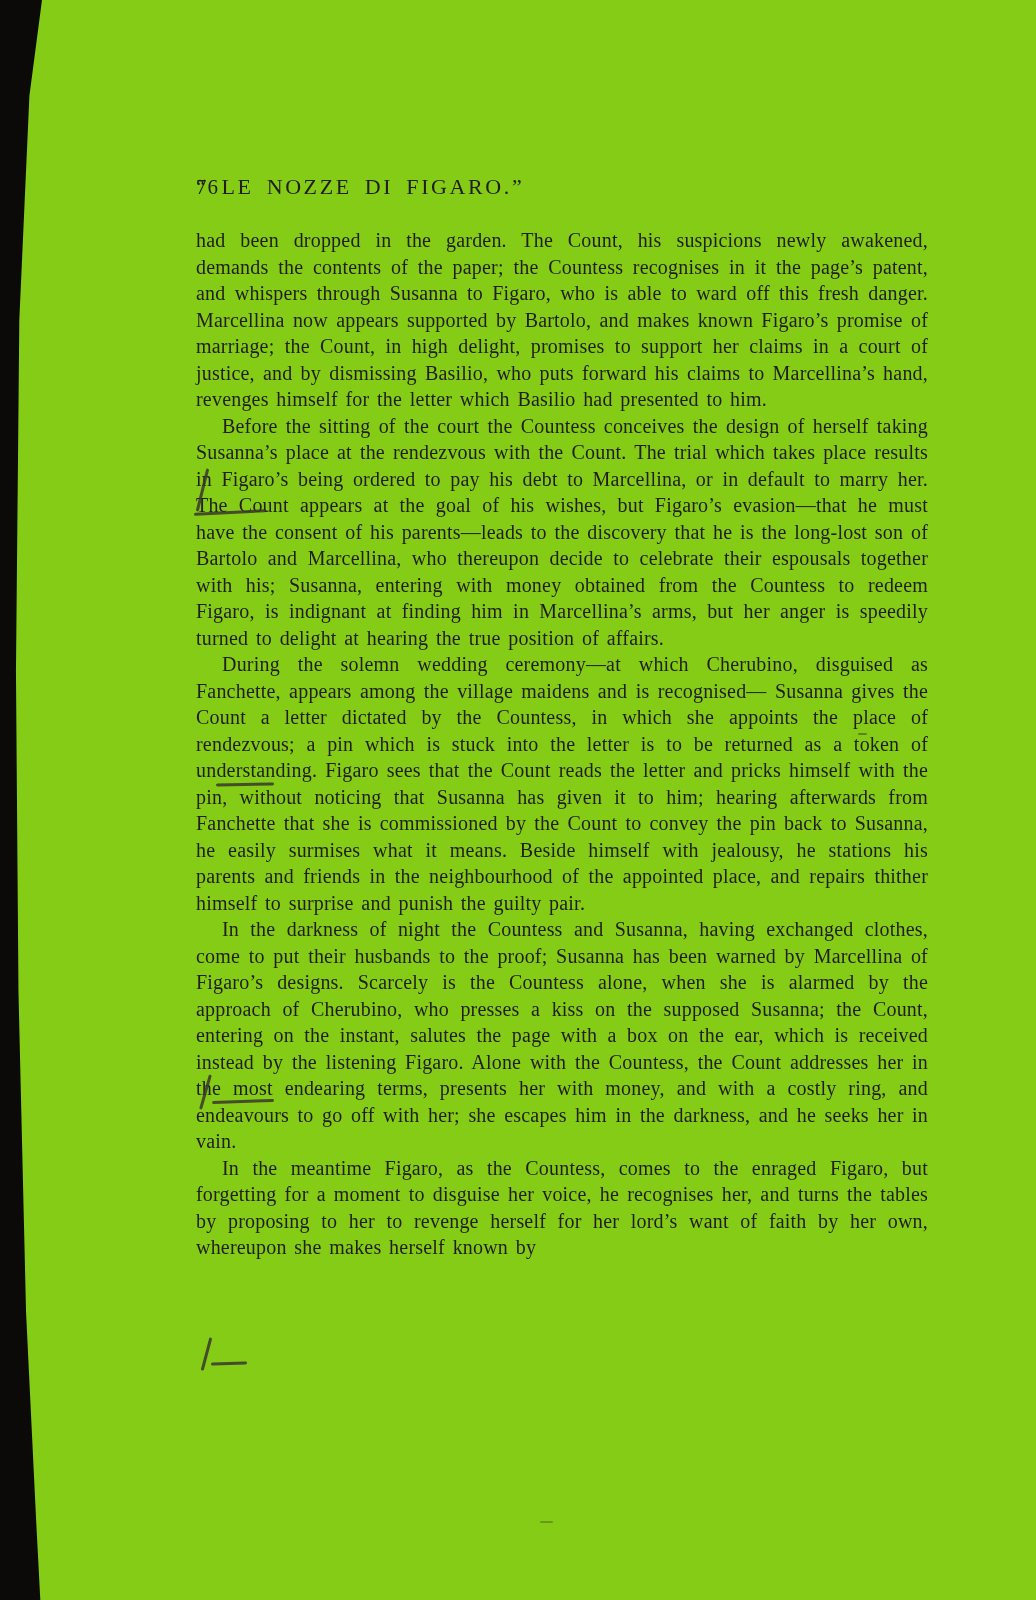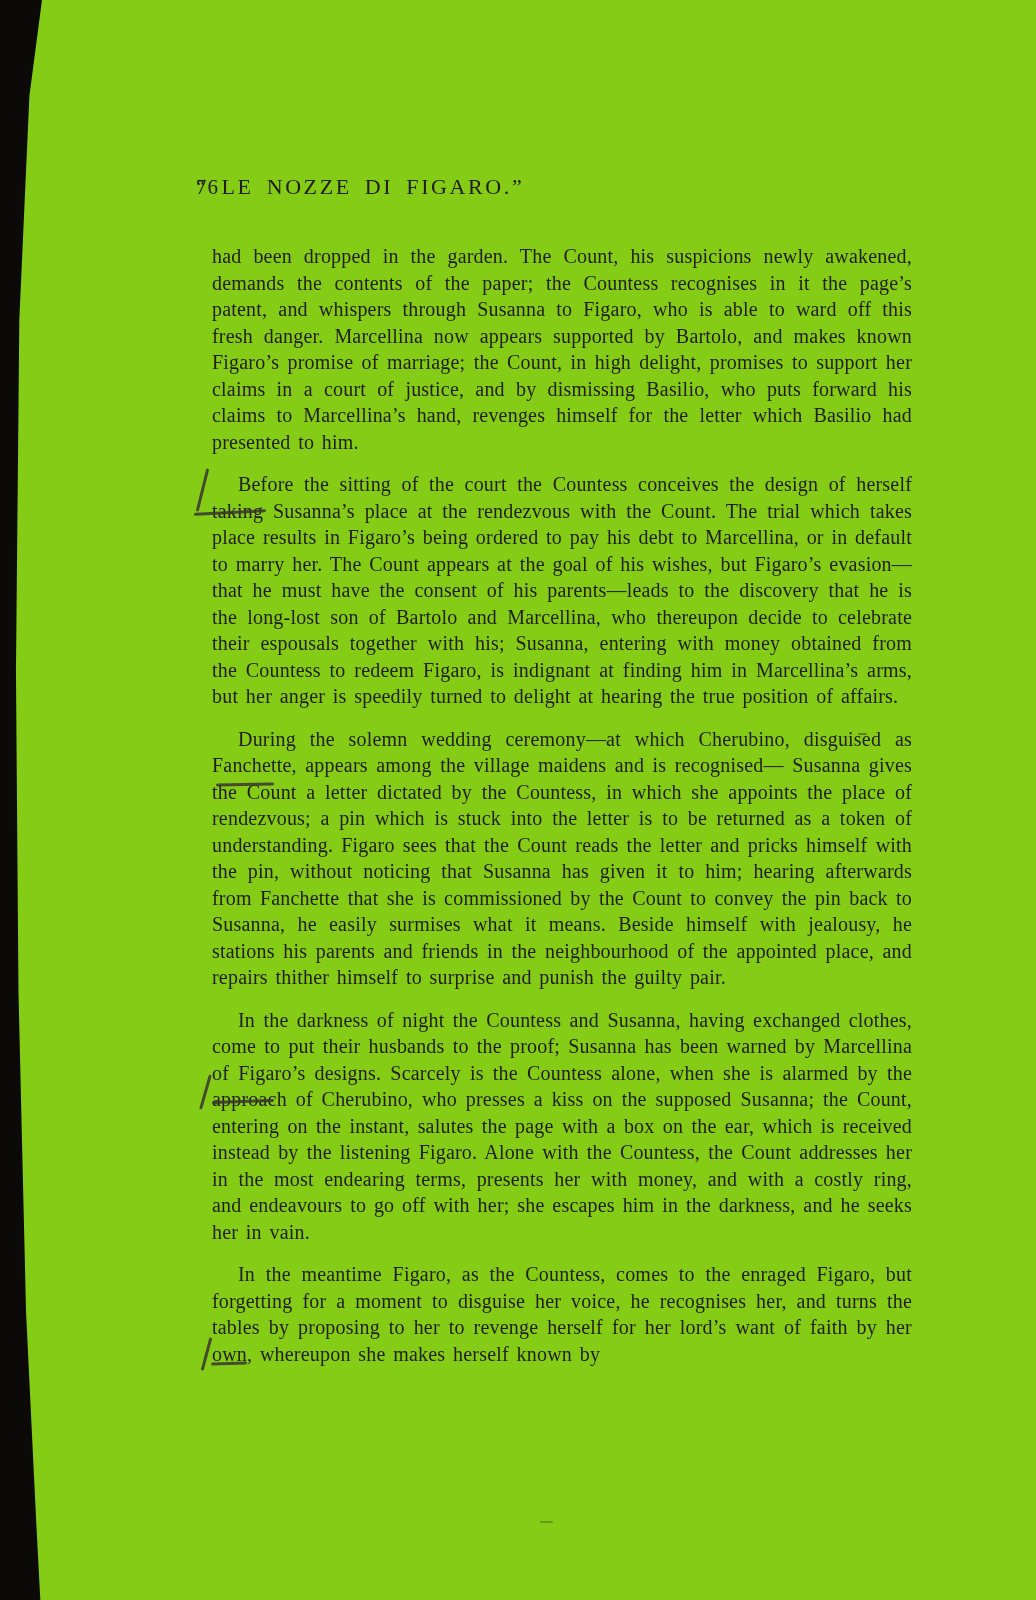--- a/index.html
+++ b/index.html
@@ -52,21 +52,21 @@
     left: 196px;
     top: 227px;
     width: 732px;
     font-size: 20px;
     line-height: 26.5px;
     letter-spacing: 0.2px;
     word-spacing: 2.5px;
     text-align: justify;
   }
   .para {
-    margin: 16px;
+    margin: 0;
   }
   .para.indent {
     text-indent: 26px;
   }
   
   .mark {
     position: absolute;
     background: #39352f;
     opacity: 0.85;
     border-radius: 2px;

